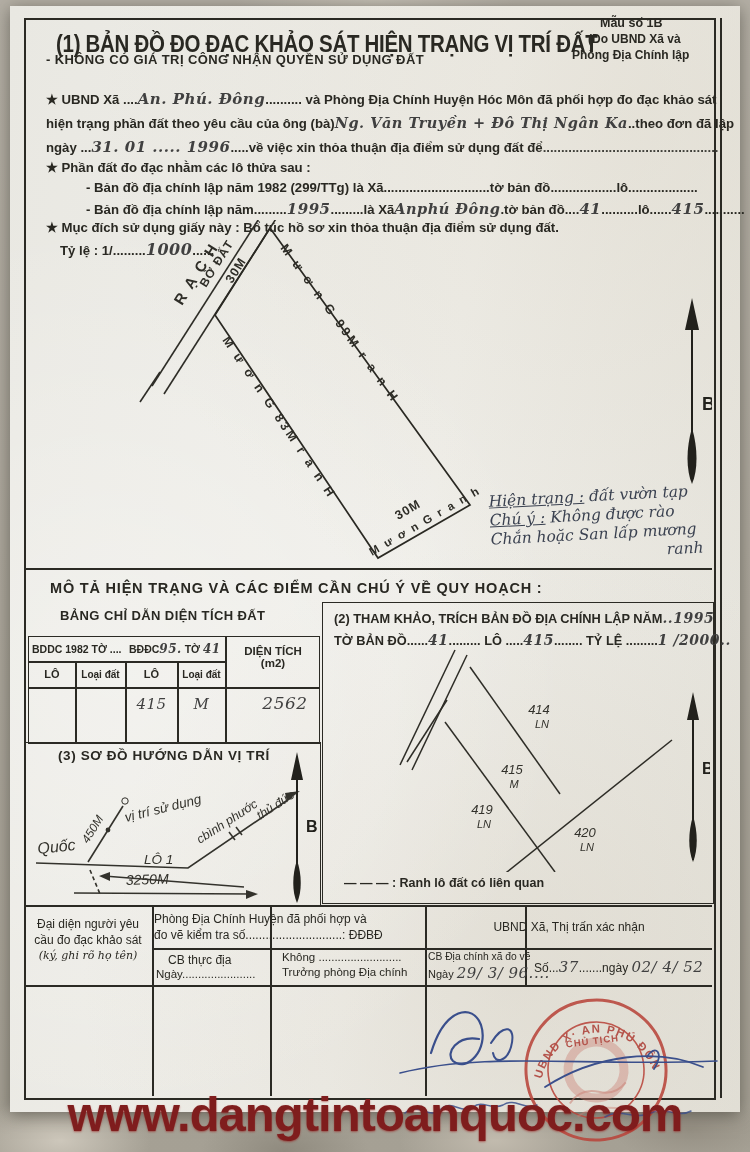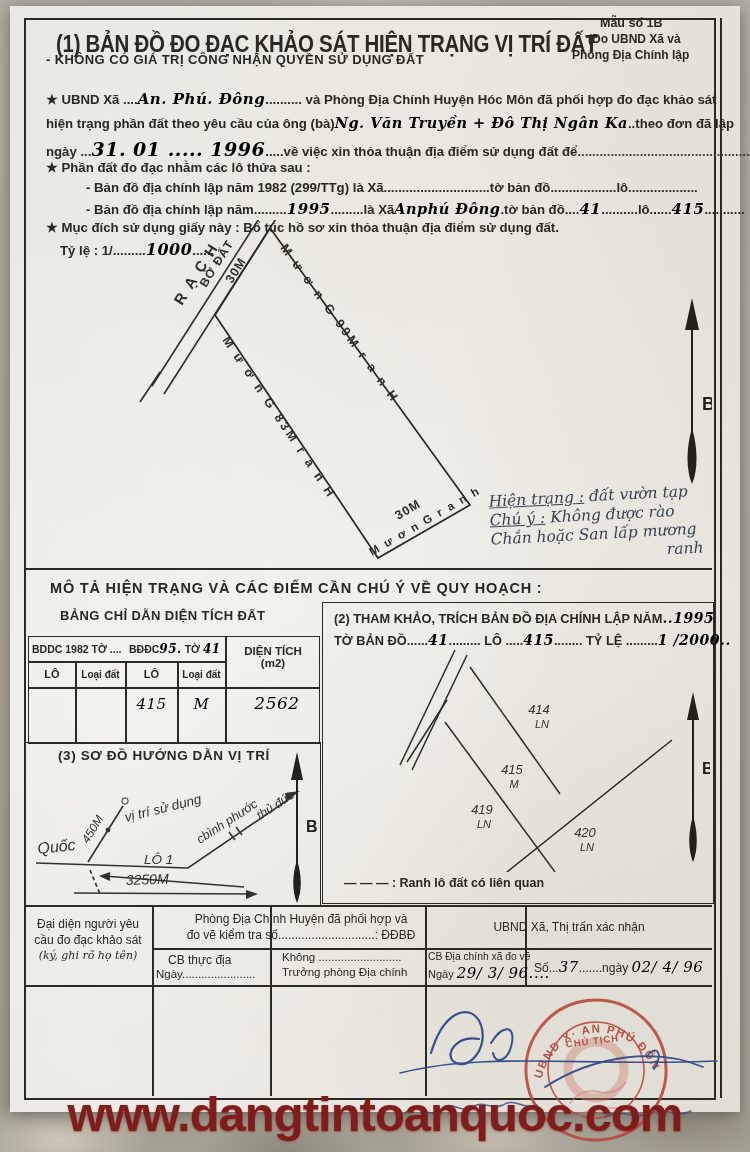--- a/index.html
+++ b/index.html
@@ -22,21 +22,21 @@
     background-image:
       radial-gradient(circle at 85% 10%, rgba(214,206,188,.30), transparent 45%),
       radial-gradient(circle at 15% 60%, rgba(255,255,255,.35), transparent 50%),
       radial-gradient(circle at 70% 88%, rgba(205,196,178,.30), transparent 40%),
       linear-gradient(100deg, #e9e8e2 0%, #efeee9 55%, #e4e2da 100%);
     box-shadow:0 3px 16px rgba(40,38,30,.5);
   }
   .printed{color:#292822;}
   .b{font-weight:bold;}
   .line{white-space:nowrap;}
-  .hw{font-family:"DejaVu Serif",serif;font-style:italic;color:#000000;letter-spacing:.5px;}
+  .hw{font-family:"DejaVu Serif",serif;font-style:italic;color:#404040;letter-spacing:.5px;}
   .hline{background:#2b2a24;}
   .vline{background:#2b2a24;}
   .dim{color:#40403a;}
   .notehw{font-family:"DejaVu Serif",serif;font-style:italic;color:#3a4150;}
   svg text{font-family:"Liberation Sans",sans-serif;}
   .sketchtxt{font-family:"DejaVu Serif",serif;font-style:italic;fill:#33322c;}
 </style>
 </head>
 <body>
 
@@ -51,21 +51,21 @@
 <div class="abs printed b line" style="left:572px;top:48px;font-size:12px;">Phòng Địa Chính lập</div>
 <div class="abs printed b line" style="left:46px;top:52px;font-size:13px;letter-spacing:.4px;">- KHÔNG CÓ GIÁ TRỊ CÔNG NHẬN QUYỀN SỬ DỤNG ĐẤT</div>
 
 <div class="abs printed b line" style="left:46px;top:90px;font-size:13.2px;">
   <span>★  UBND Xã ....</span><span class="hw" style="font-size:15px;">An. Phú. Đông</span><span>.......... và Phòng Địa Chính Huyện Hóc Môn đã phối hợp đo đạc khảo sát</span>
 </div>
 <div class="abs printed b line" style="left:46px;top:114px;font-size:13.2px;">
   <span>hiện trạng phần đất theo yêu cầu của ông (bà)</span><span class="hw" style="font-size:14.5px;">Ng. Văn Truyền + Đô Thị Ngân Ka</span><span>..theo đơn đã lập</span>
 </div>
 <div class="abs printed b line" style="left:46px;top:138px;font-size:13.2px;">
-  <span>ngày ...</span><span class="hw" style="font-size:19px;">31. 01 ..... 1996</span><span>.....về việc xin thỏa thuận địa điểm sử dụng đất để</span><span class="dim">................................................</span>
+  <span>ngày ...</span><span class="hw" style="font-size:15px;">31. 01 ..... 1996</span><span>.....về việc xin thỏa thuận địa điểm sử dụng đất để</span><span class="dim">................................................</span>
 </div>
 <div class="abs printed b line" style="left:46px;top:160px;font-size:13.2px;">★  Phần đất đo đạc nhằm các lô thửa sau :</div>
 <div class="abs printed b line" style="left:86px;top:180px;font-size:13.2px;">- Bản đồ địa chính lập năm 1982 (299/TTg) là Xã.............................tờ bản đồ..................lô...................</div>
 <div class="abs printed b line" style="left:86px;top:200px;font-size:13.2px;">
   <span>- Bản đồ địa chính lập năm.........</span><span class="hw" style="font-size:15px;">1995</span><span>.........là Xã</span><span class="hw" style="font-size:14.5px;">Anphú Đông</span><span>.tờ bản đồ....</span><span class="hw" style="font-size:15px;">41</span><span>..........lô......</span><span class="hw" style="font-size:15px;">415</span><span>...........</span>
 </div>
 <div class="abs printed b line" style="left:46px;top:220px;font-size:13.2px;">★  Mục đích sử dụng giấy này : Bổ túc hồ sơ xin thỏa thuận địa điểm sử dụng đất.</div>
 <div class="abs printed b line" style="left:60px;top:240px;font-size:13.2px;">
   <span>Tỷ lệ : 1/.........</span><span class="hw" style="font-size:16px;">1000</span><span>......</span>
 </div>
@@ -121,21 +121,21 @@
   <div class="abs printed b" style="left:200px;top:8px;width:88px;text-align:center;font-size:11.5px;">
     <div>DIỆN TÍCH</div>
     <div>(m2)</div>
   </div>
   <div class="abs printed b" style="left:0;top:31px;width:46px;text-align:center;font-size:11px;">LÔ</div>
   <div class="abs printed b" style="left:47px;top:32px;width:49px;text-align:center;font-size:10px;">Loại đất</div>
   <div class="abs printed b" style="left:97px;top:31px;width:51px;text-align:center;font-size:11px;">LÔ</div>
   <div class="abs printed b" style="left:149px;top:32px;width:47px;text-align:center;font-size:10px;">Loại đất</div>
   <div class="abs hw" style="left:97px;top:58px;width:51px;text-align:center;font-size:15px;">415</div>
   <div class="abs hw" style="left:149px;top:58px;width:47px;text-align:center;font-size:15px;">M</div>
-  <div class="abs hw" style="left:204px;top:56px;width:88px;text-align:center;font-size:17px;">2562</div>
+  <div class="abs hw" style="left:212px;top:56px;width:88px;text-align:center;font-size:17px;">2562</div>
 </div>
 
 <div class="abs" style="left:322px;top:602px;width:390px;height:300px;border:1.6px solid #2b2a24;"></div>
 <div class="abs printed b line" style="left:334px;top:610px;font-size:12.8px;">
   <span>(2) THAM KHẢO, TRÍCH BẢN ĐỒ ĐỊA CHÍNH LẬP NĂM</span><span class="hw" style="font-size:14px;">..1995</span>
 </div>
 <div class="abs printed b line" style="left:334px;top:632px;font-size:12.8px;">
   <span>TỜ BẢN ĐỒ......</span><span class="hw" style="font-size:14px;">41</span><span>......... LÔ .....</span><span class="hw" style="font-size:14px;">415</span><span>........ TỶ LỆ .........</span><span class="hw" style="font-size:14px;">1 /2000..</span>
 </div>
 <svg class="abs" style="left:324px;top:648px;" width="386" height="224" viewBox="0 0 386 224">
@@ -208,36 +208,36 @@
 <div class="abs vline" style="left:425px;top:905px;width:1.5px;height:191px;"></div>
 <div class="abs vline" style="left:525px;top:905px;width:1.5px;height:80px;"></div>
 <div class="abs hline" style="left:152px;top:948px;width:560px;height:1.5px;"></div>
 <div class="abs hline" style="left:24px;top:985px;width:688px;height:1.5px;"></div>
 
 <div class="abs printed" style="left:24px;top:916px;width:128px;text-align:center;font-size:12px;line-height:16px;">
   <div>Đại diện người yêu</div>
   <div>cầu đo đạc khảo sát</div>
   <div style="font-style:italic;font-family:'DejaVu Serif',serif;font-size:11px;">(ký, ghi rõ họ tên)</div>
 </div>
-<div class="abs printed" style="left:154px;top:911px;width:294px;text-align:center;font-size:12px;line-height:16px;">
+<div class="abs printed" style="left:154px;top:911px;width:294px;text-align:left;font-size:12px;line-height:16px;">
   <div>Phòng Địa Chính Huyện đã phối hợp và</div>
   <div>đo vẽ kiểm tra số.............................: ĐĐBĐ</div>
 </div>
 <div class="abs printed" style="left:427px;top:920px;width:284px;text-align:center;font-size:12px;">UBND Xã, Thị trấn xác nhận</div>
 
 <div class="abs printed line" style="left:168px;top:953px;font-size:12px;">CB thực địa</div>
 <div class="abs printed line" style="left:156px;top:968px;font-size:11.5px;">Ngày.......................</div>
 <div class="abs printed line" style="left:282px;top:951px;font-size:11.5px;">Không ..........................</div>
 <div class="abs printed line" style="left:282px;top:966px;font-size:11.5px;">Trưởng phòng Địa chính</div>
 <div class="abs printed line" style="left:428px;top:951px;font-size:10.3px;">CB Địa chính xã đo vẽ</div>
 <div class="abs printed line" style="left:428px;top:964px;font-size:11px;">
   <span>Ngày</span> <span class="hw" style="font-size:15px;">29/ 3/ 96....</span>
 </div>
 <div class="abs printed line" style="left:534px;top:958px;font-size:12px;">
-  <span>Số...</span><span class="hw" style="font-size:15px;">37</span><span>.......ngày</span> <span class="hw" style="font-size:15px;">02/ 4/ 96</span>
+  <span>Số...</span><span class="hw" style="font-size:15px;">37</span><span>.......ngày</span> <span class="hw" style="font-size:15px;">02/ 4/ 52</span>
 </div>
 
 <svg class="abs" style="left:508px;top:982px;transform:rotate(-7deg);opacity:.88;" width="176" height="176" viewBox="-88 -88 176 176">
   <circle r="70" fill="none" stroke="#b9463c" stroke-width="3"></circle>
   <circle r="48" fill="none" stroke="#b9463c" stroke-width="1.6"></circle>
   <circle r="28" fill="none" stroke="#c97d72" stroke-width="9" opacity=".45"></circle>
   <path id="arcTop" d="M -57,10 A 58 58 0 0 1 57,10" fill="none"></path>
   <text font-size="11.5" font-weight="bold" fill="#ad4038" letter-spacing="1.5">
     <textPath href="#arcTop" startOffset="8">UBND X· AN PHÚ ĐÔNG</textPath>
   </text>

